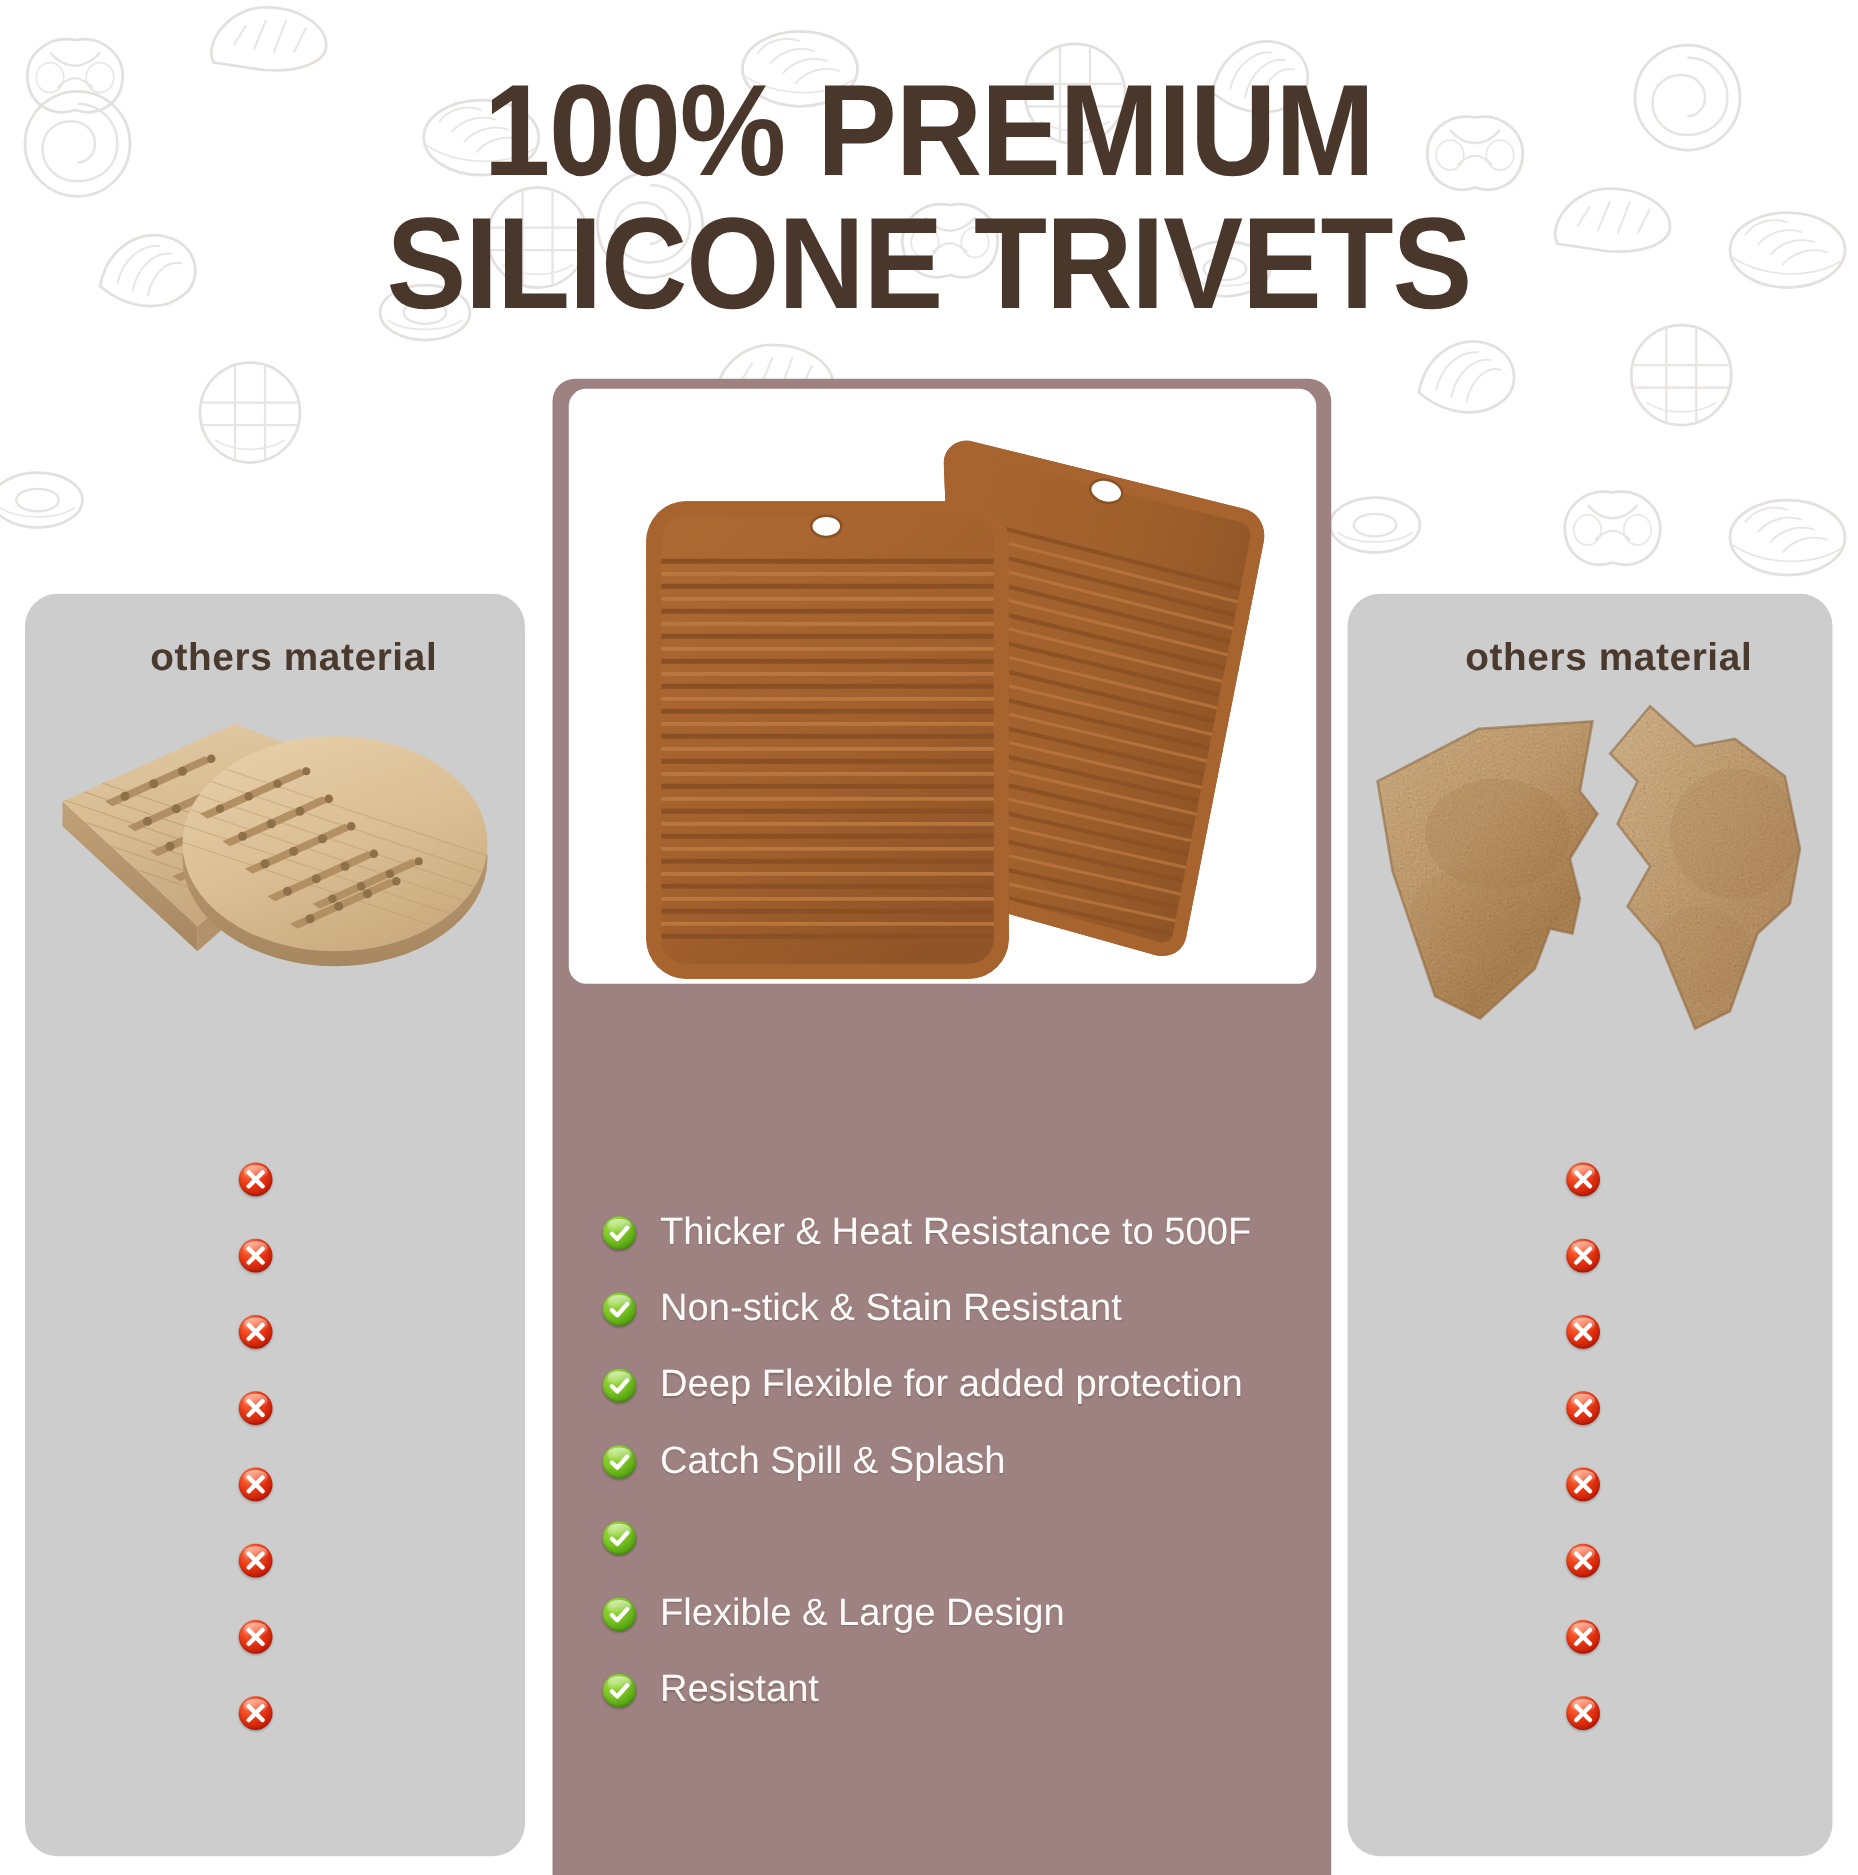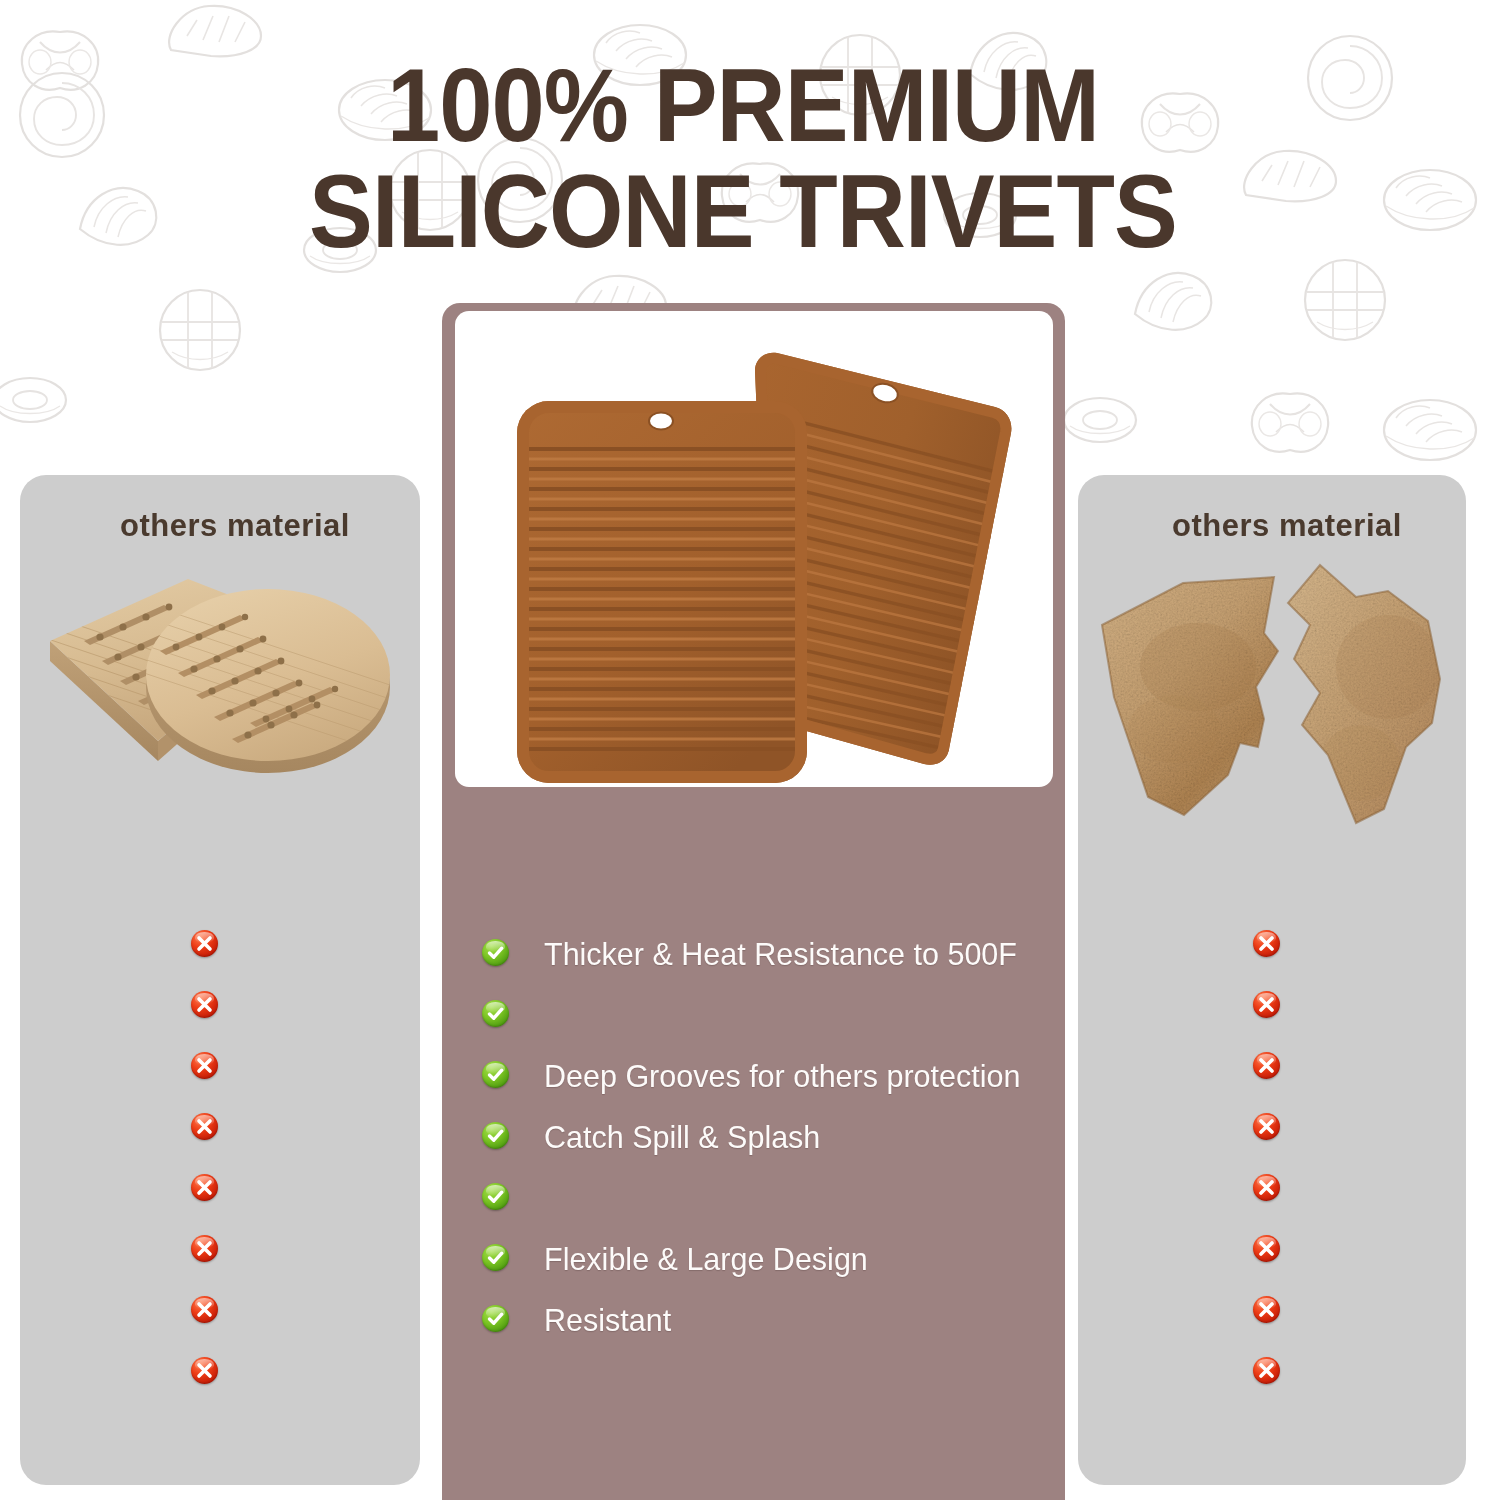--- a/index.html
+++ b/index.html
@@ -99,23 +99,22 @@
   
   #feature-list {
     position: absolute;
     left: 40px;
     top: 636px;
     width: 560px;
     z-index: 6;
   }
   .feature-row {
     display: flex;
-    align-items: flex-start;
+    align-items: flex-end;
     height: 61px;
-    gap: 16px;
   }
   .feature-text {
     color: #fdfbfa;
     font-size: 30.5px;
     line-height: 1;
     margin-left: 19px;
     white-space: nowrap;
     text-shadow: 0 1px 1px rgba(60,40,40,.25);
   }
 
@@ -531,28 +530,29 @@
           </svg>
       </span>
       <span class="feature-text">Thicker &amp; Heat Resistance to 500F</span>
     </div>
     <div class="feature-row">
       <span class="check-badge">
         <svg class="tick" viewBox="0 0 27 27">
             <path d="M7.5 14 L11.8 18.2 L19.8 9.2" stroke="#fff" stroke-width="3.4" fill="none" stroke-linecap="round" stroke-linejoin="round"></path>
           </svg>
       </span>
+      <span class="feature-text">Non-stick &amp; Stain Resistant</span>
     </div>
     <div class="feature-row">
       <span class="check-badge">
         <svg class="tick" viewBox="0 0 27 27">
             <path d="M7.5 14 L11.8 18.2 L19.8 9.2" stroke="#fff" stroke-width="3.4" fill="none" stroke-linecap="round" stroke-linejoin="round"></path>
           </svg>
       </span>
-      <span class="feature-text">Deep Grooves for others protection</span>
+      <span class="feature-text">Deep Flexible for added protection</span>
     </div>
     <div class="feature-row">
       <span class="check-badge">
         <svg class="tick" viewBox="0 0 27 27">
             <path d="M7.5 14 L11.8 18.2 L19.8 9.2" stroke="#fff" stroke-width="3.4" fill="none" stroke-linecap="round" stroke-linejoin="round"></path>
           </svg>
       </span>
       <span class="feature-text">Catch Spill &amp; Splash</span>
     </div>
     <div class="feature-row">

